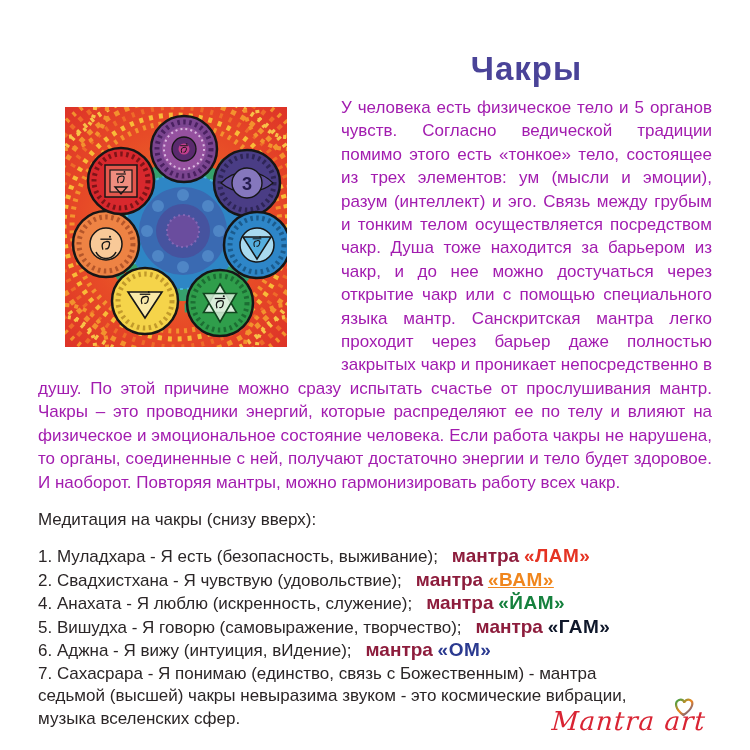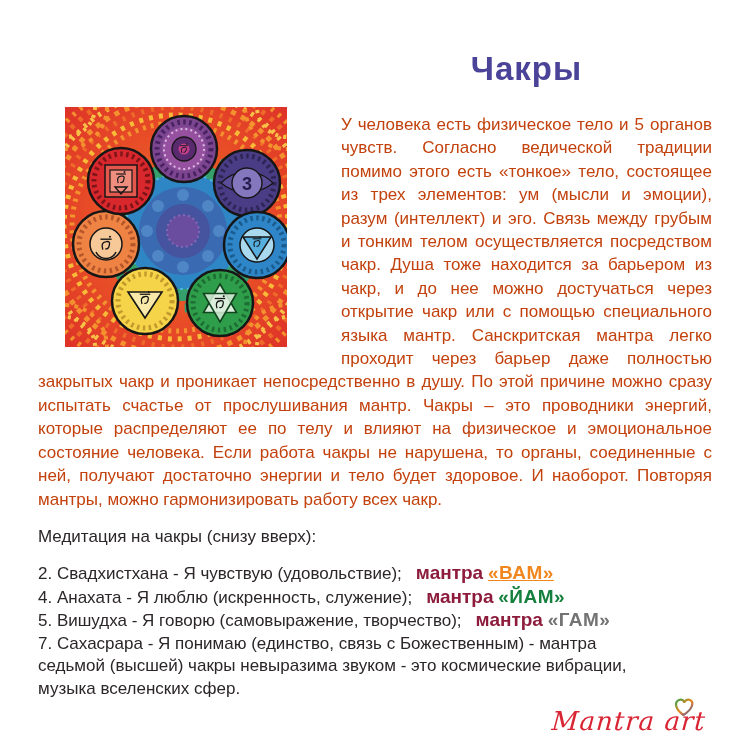--- a/index.html
+++ b/index.html
@@ -15,35 +15,35 @@
   .content { padding: 0 38px; }
 
   .chakra-figure {
     float: left;
     width: 222px; height: 240px;
     margin: 57px 54px 12px 27px;
   }
   .chakra-figure svg { display: block; }
 
   h1.title {
-    margin: 50px 0 25px 0;
+    margin: 50px 0 8px 0;
     padding-left: 34px;
     text-align: center;
     font-size: 33px;
     font-weight: bold;
     letter-spacing: 1px;
     color: #4a4398;
   }
 
   p.body-text {
     margin: 0;
     font-size: 17px;
     line-height: 23.4px;
     text-align: justify;
-    color: #c2410c;
+    color: #a21caf;
   }
 
   .list-block { margin-top: 15px; }
   .list-heading {
     font-size: 17px;
     line-height: 22.5px;
     margin-bottom: 14px;
   }
   .list-item {
     font-size: 17px;
@@ -210,27 +210,33 @@
     </div>
 
     <h1 class="title" style="color: rgb(74, 67, 152);">Чакры</h1>
 
     <p class="body-text">У человека есть физическое тело и 5 органов чувств. Согласно ведической традиции помимо этого есть «тонкое» тело, состоящее из трех элементов: ум (мысли и эмоции), разум (интеллект) и эго. Связь между грубым и тонким телом осуществляется посредством чакр. Душа тоже находится за барьером из чакр, и до нее можно достучаться через открытие чакр или с помощью специального языка мантр. Санскритская мантра легко проходит через барьер даже полностью закрытых чакр и проникает непосредственно в душу. По этой причине можно сразу испытать счастье от прослушивания мантр. Чакры – это проводники энергий, которые распределяют ее по телу и влияют на физическое и эмоциональное состояние человека. Если работа чакры не нарушена, то органы, соединенные с ней, получают достаточно энергии и тело будет здоровое. И наоборот. Повторяя мантры, можно гармонизировать работу всех чакр.</p>
 
     <div class="list-block">
       <div class="list-heading">Медитация на чакры (снизу вверх):</div>
 
       <div class="list-item">
+        <span>1. Муладхара -  Я есть (безопасность, выживание);</span><span class="mantra-group"><span class="mantra-word" style="color: rgb(141, 28, 60);">мантра</span> <span class="mantra-name" style="color: rgb(229, 51, 35);">«ЛАМ»</span></span>
+      </div>
+      <div class="list-item">
         <span>2. Свадхистхана - Я чувствую (удовольствие);</span><span class="mantra-group"><span class="mantra-word" style="color: rgb(141, 28, 60);">мантра</span> <span class="mantra-name" style="color: rgb(240, 134, 29); text-decoration: underline;">«ВАМ»</span></span>
       </div>
       <div class="list-item">
         <span>4. Анахата - Я люблю (искренность, служение);</span><span class="mantra-group"><span class="mantra-word" style="color: rgb(141, 28, 60);">мантра</span> <span class="mantra-name" style="color: #15803d;">«ЙАМ»</span></span>
       </div>
       <div class="list-item">
-        <span>5. Вишудха - Я говорю (самовыражение, творчество);</span><span class="mantra-group"><span class="mantra-word" style="color: rgb(141, 28, 60);">мантра</span> <span class="mantra-name" style="color: #737373; margin-top: 24px;">«ГАМ»</span></span>
+        <span>5. Вишудха - Я говорю (самовыражение, творчество);</span><span class="mantra-group"><span class="mantra-word" style="color: rgb(141, 28, 60);">мантра</span> <span class="mantra-name" style="color: #0f172a; margin-top: 24px;">«ГАМ»</span></span>
+      </div>
+      <div class="list-item">
+        <span>6. Аджна - Я вижу (интуиция, вИдение);</span><span class="mantra-group"><span class="mantra-word" style="color: rgb(141, 28, 60);">мантра</span> <span class="mantra-name" style="color: rgb(43, 58, 144);">«ОМ»</span></span>
       </div>
 
       <div class="list-item7">7. Сахасрара - Я понимаю (единство, связь с Божественным) - мантра седьмой (высшей) чакры невыразима звуком - это космические вибрации, музыка вселенских сфер.</div>
     </div>
   </div>
 
   <div class="logo">
     <span class="heart">
       <svg width="22" height="20" viewBox="0 0 22 20">
         <path d="M11 18 C 2 12 1 5 5.5 3 C 8.5 1.7 11 4 11 6 C 11 4 13.5 1.7 16.5 3 C 21 5 20 12 11 18 Z" fill="none" stroke="url(#heartGrad)" stroke-width="2.2"></path>

